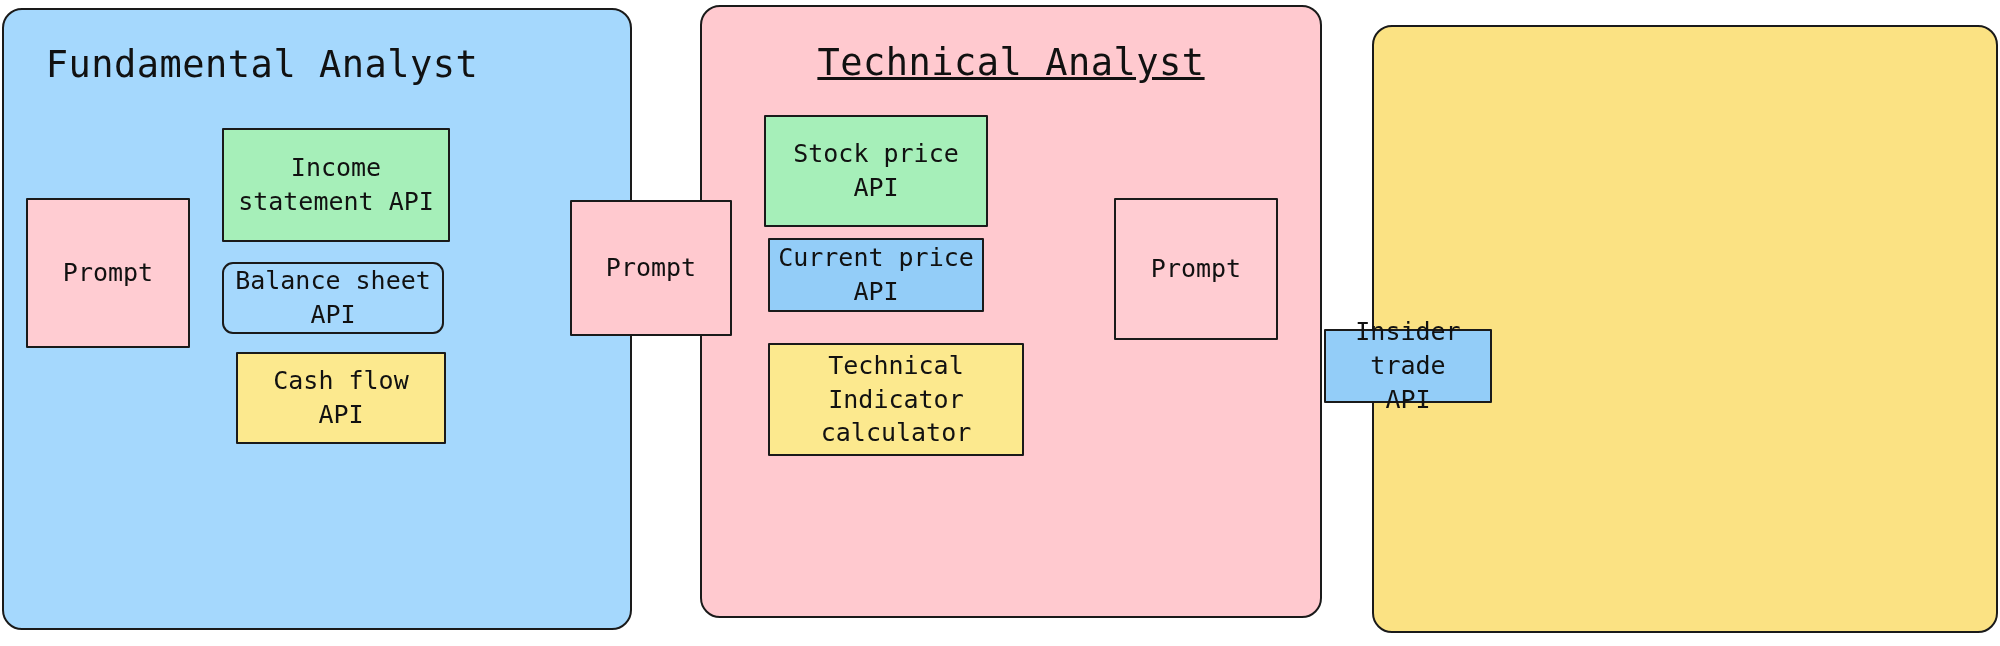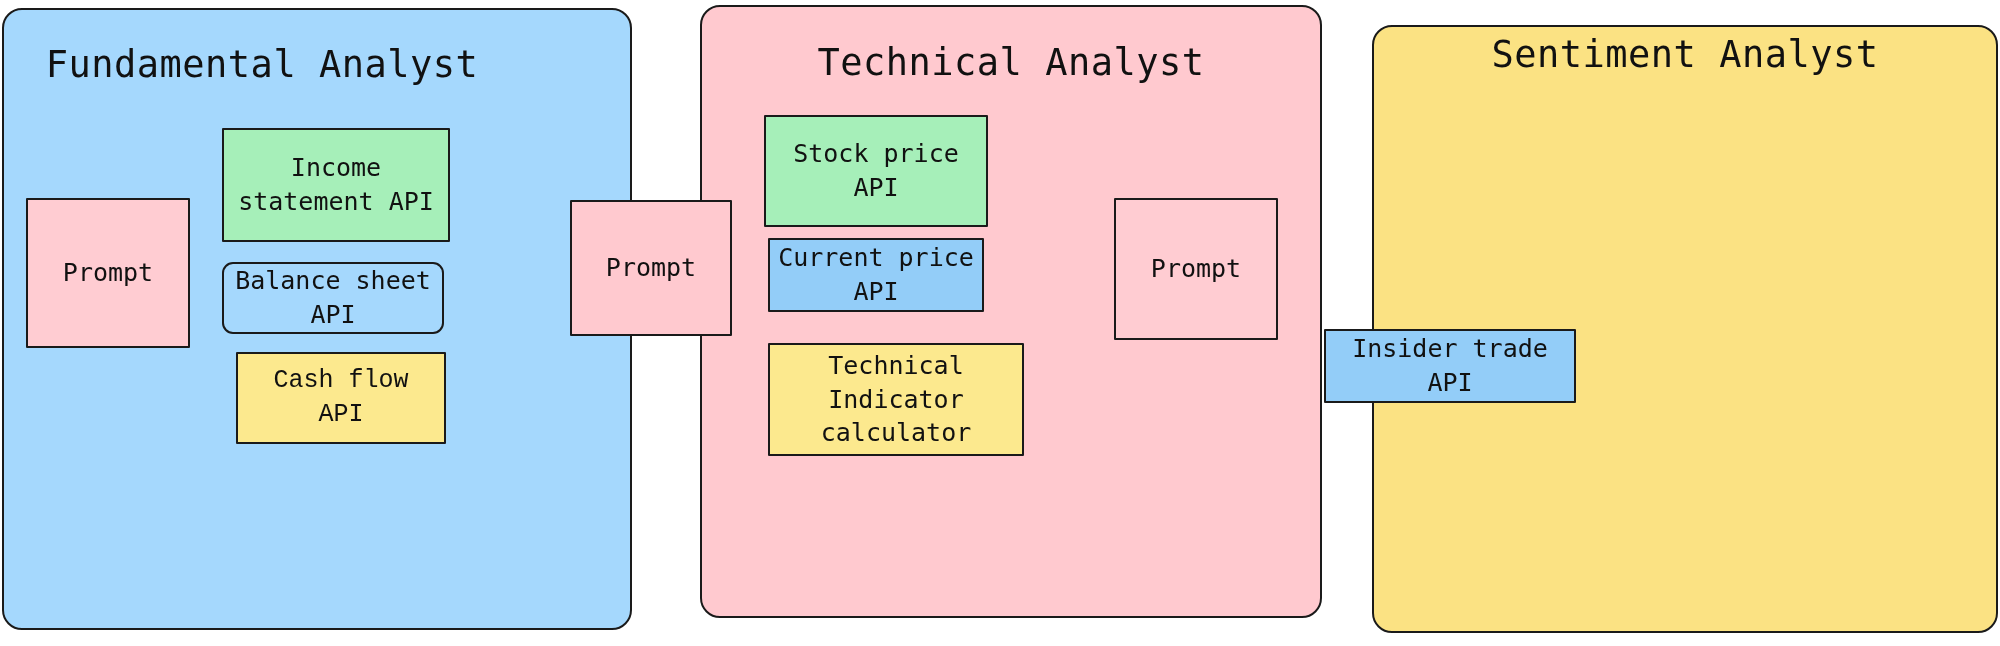--- a/index.html
+++ b/index.html
@@ -67,42 +67,42 @@
 
   
   #panel-fundamental {
     left: 2px;  top: 8px;  width: 630px; height: 622px;
     background: #A5D8FD;
   }
   #title-fundamental { top: 46px; }
   #node-fa-prompt   { left: 26px;  top: 198px; width: 164px; height: 150px; background: #FFCCD2; }
   #node-fa-income   { left: 222px; top: 128px; width: 228px; height: 114px; background: #A6EFB9; }
   #node-fa-balance  { left: 222px; top: 262px; width: 222px; height: 72px;  background: #A5D8FD; border-radius: 11px; }
-  #node-fa-cash     { left: 236px; top: 352px; width: 210px; height: 92px;  background: #FCE98E; font-family: Liberation Mono, monospace; }
+  #node-fa-cash     { left: 236px; top: 352px; width: 210px; height: 92px;  background: #FCE98E; }
 
   
   #panel-technical {
     left: 700px; top: 5px; width: 622px; height: 613px;
     background: #FFC9CF;
   }
-  #title-technical { top: 44px; }
+  #title-technical { top: 44px; text-decoration: underline; }
   #node-ta-prompt   { left: 570px; top: 200px; width: 162px; height: 136px; background: #FFC9CF; }
   #node-ta-stock    { left: 764px; top: 115px; width: 224px; height: 112px; background: #A6EFB9; }
   #node-ta-current  { left: 768px; top: 238px; width: 216px; height: 74px;  background: #93CDF8; }
   #node-ta-tech     { left: 768px; top: 343px; width: 256px; height: 113px; background: #FCE98E; }
 
   
   #panel-sentiment {
     left: 1372px; top: 25px; width: 626px; height: 608px;
     background: #FBE283;
   }
   #title-sentiment { top: 36px; }
   #node-sa-prompt   { left: 1114px; top: 198px; width: 164px; height: 142px; background: #FFCCD2; }
   #node-sa-news     { left: 1305px; top: 128px; width: 228px; height: 104px; background: #A6EFB9; }
-  #node-sa-insider  { left: 1324px; top: 329px; width: 252px; height: 74px;  background: #93CDF8; }
+  #node-sa-insider  { left: 1324px; top: 329px; width: 168px; height: 74px;  background: #93CDF8; }
 </style>
 </head>
 <body>
 
 <div id="canvas">
 
   <div class="panel" id="panel-fundamental"></div>
 
   <div class="panel-title" id="title-fundamental" style="left:2px; width:520px;">Fundamental Analyst</div>
 
@@ -142,21 +142,20 @@
   </div>
 
   <div class="node" id="node-ta-tech">
     <span class="node-text">Technical
 Indicator
 calculator</span>
   </div>
 
   <div class="panel" id="panel-sentiment"></div>
 
-  <div class="panel-title" id="title-sentiment" style="left:1372px; width:626px;">Sentiment Analyst</div>
 
   <div class="node" id="node-sa-prompt">
     <span class="node-text">Prompt</span>
   </div>
 
 
   <div class="node" id="node-sa-insider">
     <span class="node-text">Insider trade
 API</span>
   </div>

